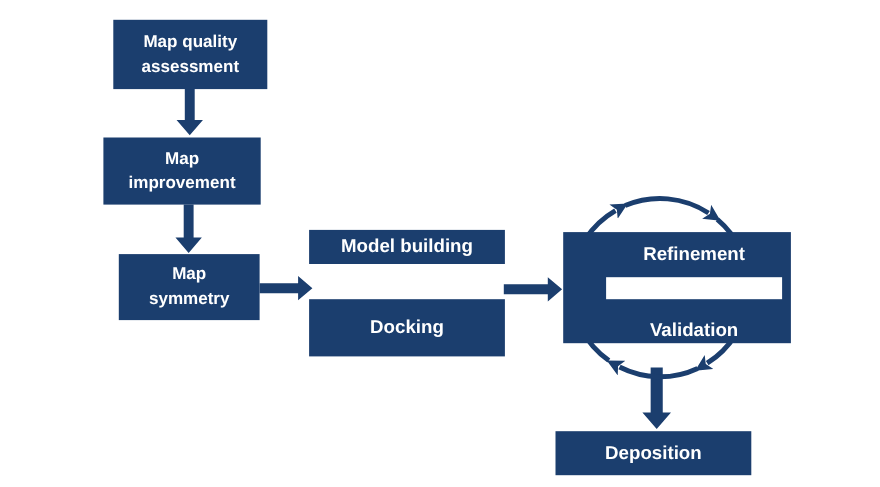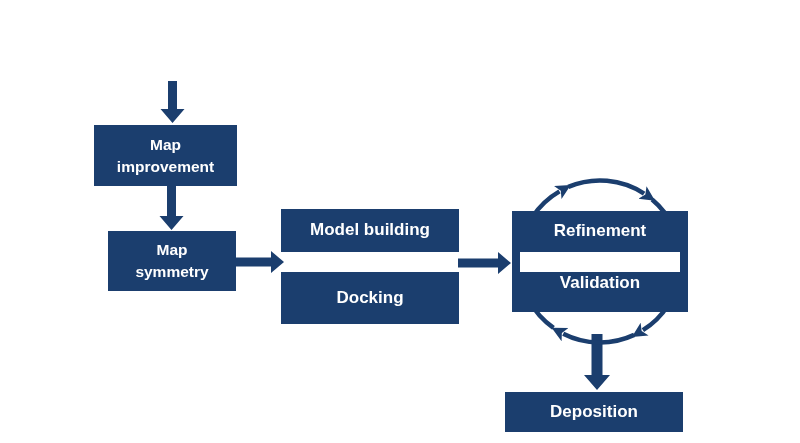--- a/index.html
+++ b/index.html
@@ -39,44 +39,45 @@
   }
   .small-label .node-label { font-size: 15.5px; line-height: 22px; }
   .big-label  .node-label { font-size: 17px; }
 
   
   #node-map-quality     { left: 103px; top: 18px;  width: 140px; height: 63px; }
   #node-map-improvement { left: 94px;  top: 125px; width: 143px; height: 61px; }
   #node-map-symmetry    { left: 108px; top: 231px; width: 128px; height: 60px; }
 
   
-  #node-model-building  { left: 281px; top: 209px; width: 178px; height: 43px; }
+  #node-model-building  { left: 281px; top: 209px; width: 178px; height: 31px; }
   #node-docking         { left: 281px; top: 272px; width: 178px; height: 52px; }
 
   
   #refinement-validation-block {
     position: absolute;
     left: 512px; top: 211px; width: 176px; height: 101px;
     background: #1b3e6e;
     display: flex;
     flex-direction: column;
+    padding-left: 31px;
   }
   #refinement-cell {
     height: 41px;
     display: flex; align-items: center; justify-content: center;
     color: #ffffff; text-align: center;
   }
   #refinement-validation-gap {
     height: 20px;
     margin: 0 8px;
     background: #ffffff;
   }
   #validation-cell {
     height: 40px;
-    display: flex; align-items: flex-start; justify-content: center;
+    display: flex; align-items: flex-end; justify-content: center;
     color: #ffffff; text-align: center;
   }
 
   
   #node-deposition      { left: 505px; top: 392px; width: 178px; height: 40px; }
 
   .connector { fill: #1b3e6e; }
   .cycle-arc { fill: none; stroke: #1b3e6e; stroke-width: 4.5px; }
 </style>
 </head>
@@ -96,20 +97,24 @@
     <polygon class="connector" points="236,257.5 271,257.5 271,251 284,262 271,273 271,266.5 236,266.5"></polygon>
     <polygon class="connector" points="458,258.5 498,258.5 498,252 511,263 498,274 498,267.5 458,267.5"></polygon>
     <polygon class="connector" points="591.5,334 602.5,334 602.5,375 610,375 597,390 584,375 591.5,375"></polygon>
 
     <path class="cycle-arc" marker-end="url(#arrowhead)" d="M 553.5 327.8 A 81 81 0 0 1 559.5 191.4"></path>
     <path class="cycle-arc" marker-end="url(#arrowhead)" d="M 568.3 186.9 A 81 81 0 0 1 644.1 193.6"></path>
     <path class="cycle-arc" marker-end="url(#arrowhead)" d="M 652.1 199.5 A 81 81 0 0 1 642.9 330.2"></path>
     <path class="cycle-arc" marker-end="url(#arrowhead)" d="M 634.2 334.9 A 81 81 0 0 1 563.2 333.7"></path>
   </svg>
 
+  <div class="node small-label" id="node-map-quality">
+    <span class="node-label">Map quality
+assessment</span>
+  </div>
 
   <div class="node small-label" id="node-map-improvement">
     <span class="node-label">Map
 improvement</span>
   </div>
 
   <div class="node small-label" id="node-map-symmetry">
     <span class="node-label">Map
 symmetry</span>
   </div>

